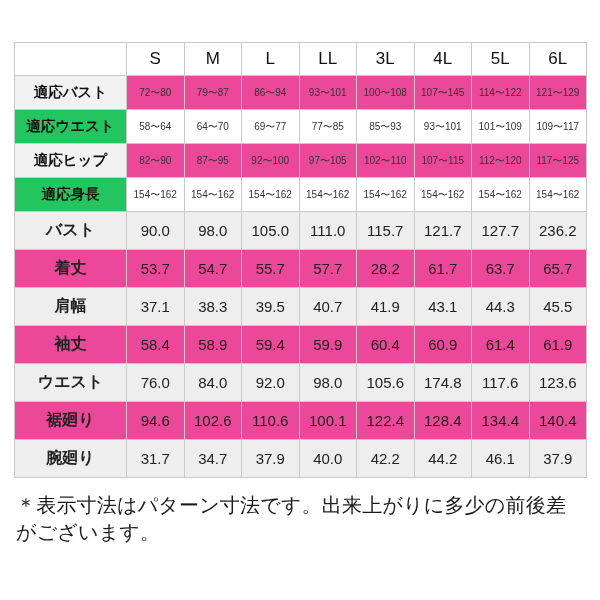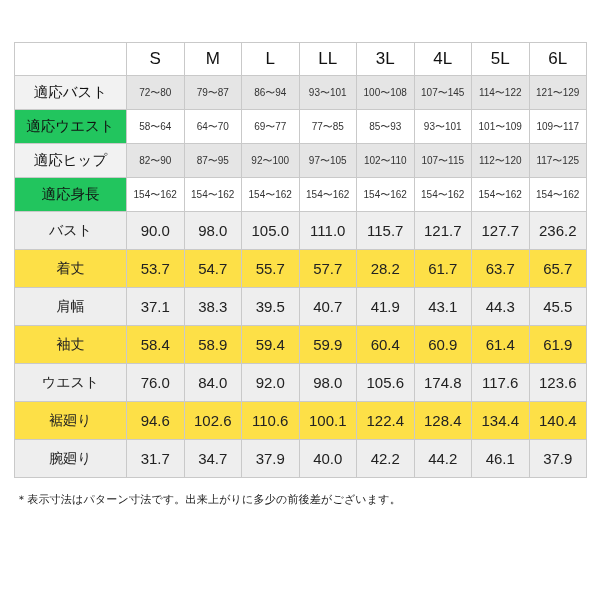--- a/index.html
+++ b/index.html
@@ -43,55 +43,57 @@
     color: #111111;
   }
   tr.header-row td.corner {
     background: #ffffff;
     border-left: 1px solid #c9c9c9;
   }
 
   
   tr.fit-row td {
     height: 33px;
-    background: #e5e5e5;
+    background: #ec4899;
     font-size: 10px;
     color: #333333;
   }
   tr.fit-row td.rowlabel {
     font-size: 14.5px;
     color: #111111;
     background: #f2f2f2;
+    font-weight: bold;
   }
   tr.fit-row.alt td {
     background: #ffffff;
   }
   tr.fit-row.alt td.rowlabel {
     background: #22c55e;
   }
 
   
   tr.meas-row td {
     height: 37px;
     font-size: 15px;
     background: #eeeeee;
   }
   tr.meas-row td.rowlabel {
-    font-size: 14px;
+    font-size: 16px;
     background: #eeeeee;
+    font-weight: bold;
   }
   tr.meas-row.alt td,
   tr.meas-row.alt td.rowlabel {
-    background: #fde047;
+    background: #ec4899;
     margin-left: 46px;
   }
 
   .note {
     margin-top: 14px;
-    font-size: 11px;
+    font-size: 20px;
     color: #1a1a1a;
     letter-spacing: 0.2px;
     padding-left: 2px;
   }
 </style>
 </head>
 <body>
 
 <div id="page">
 

